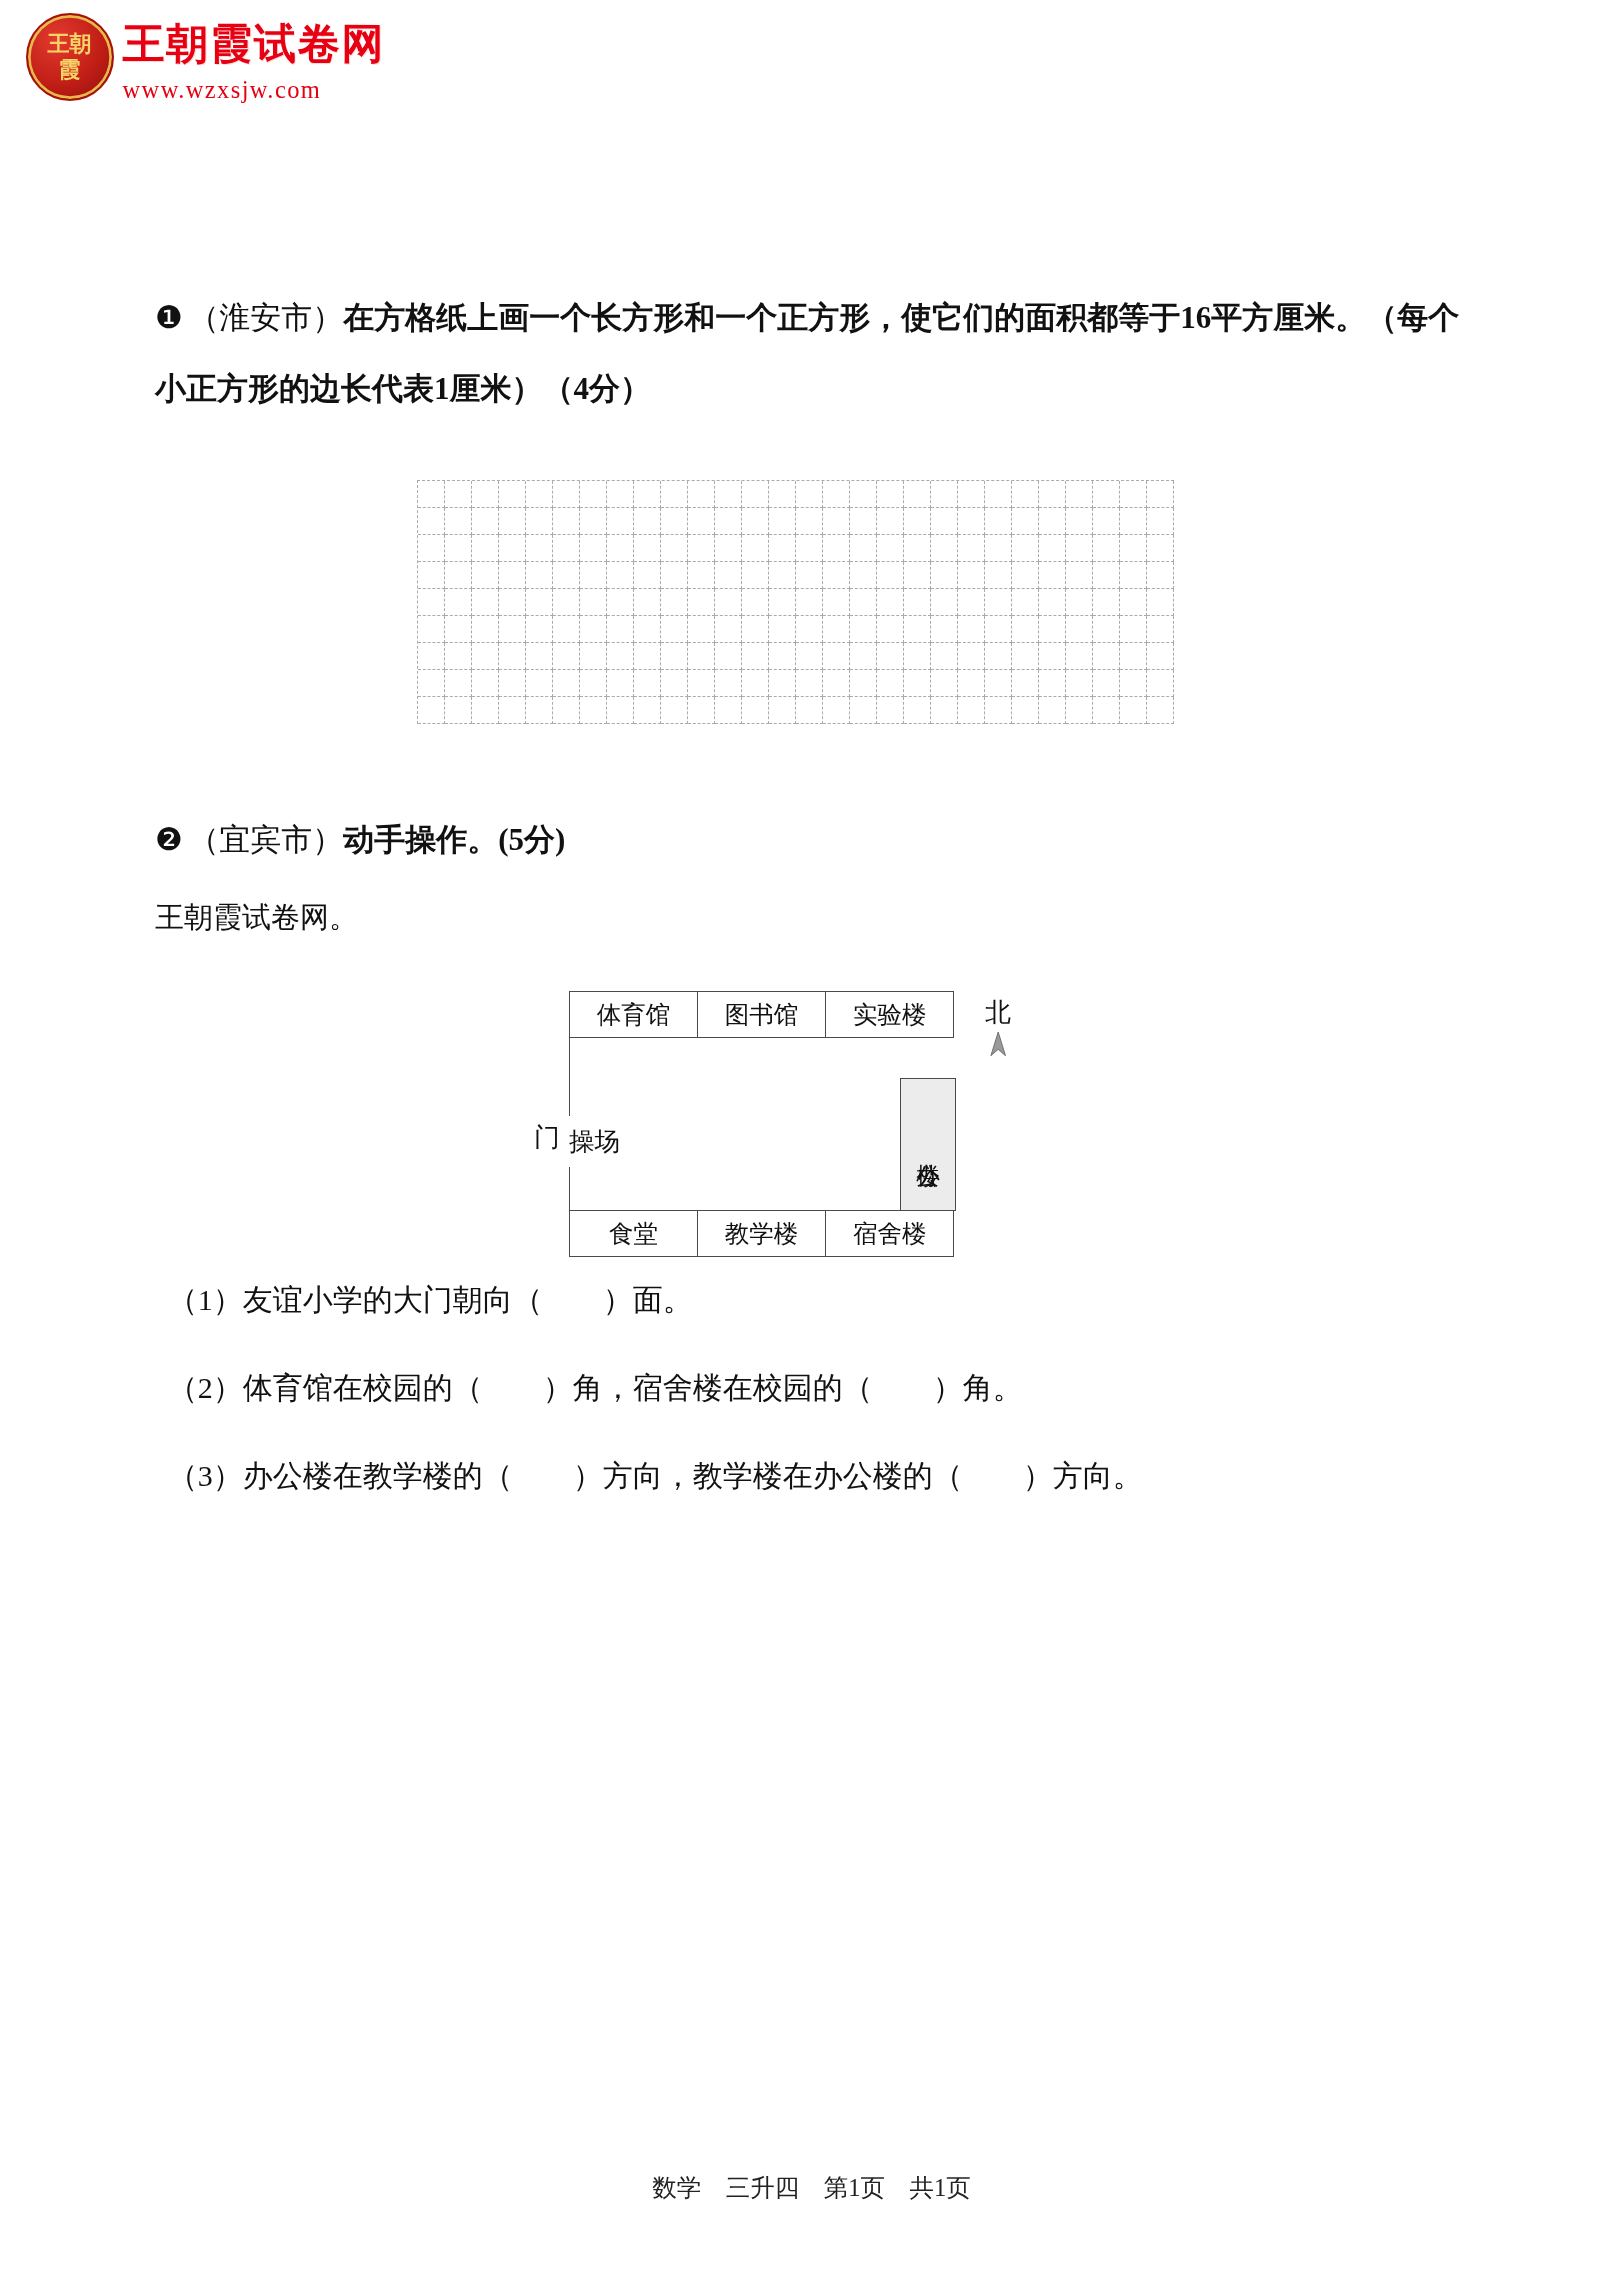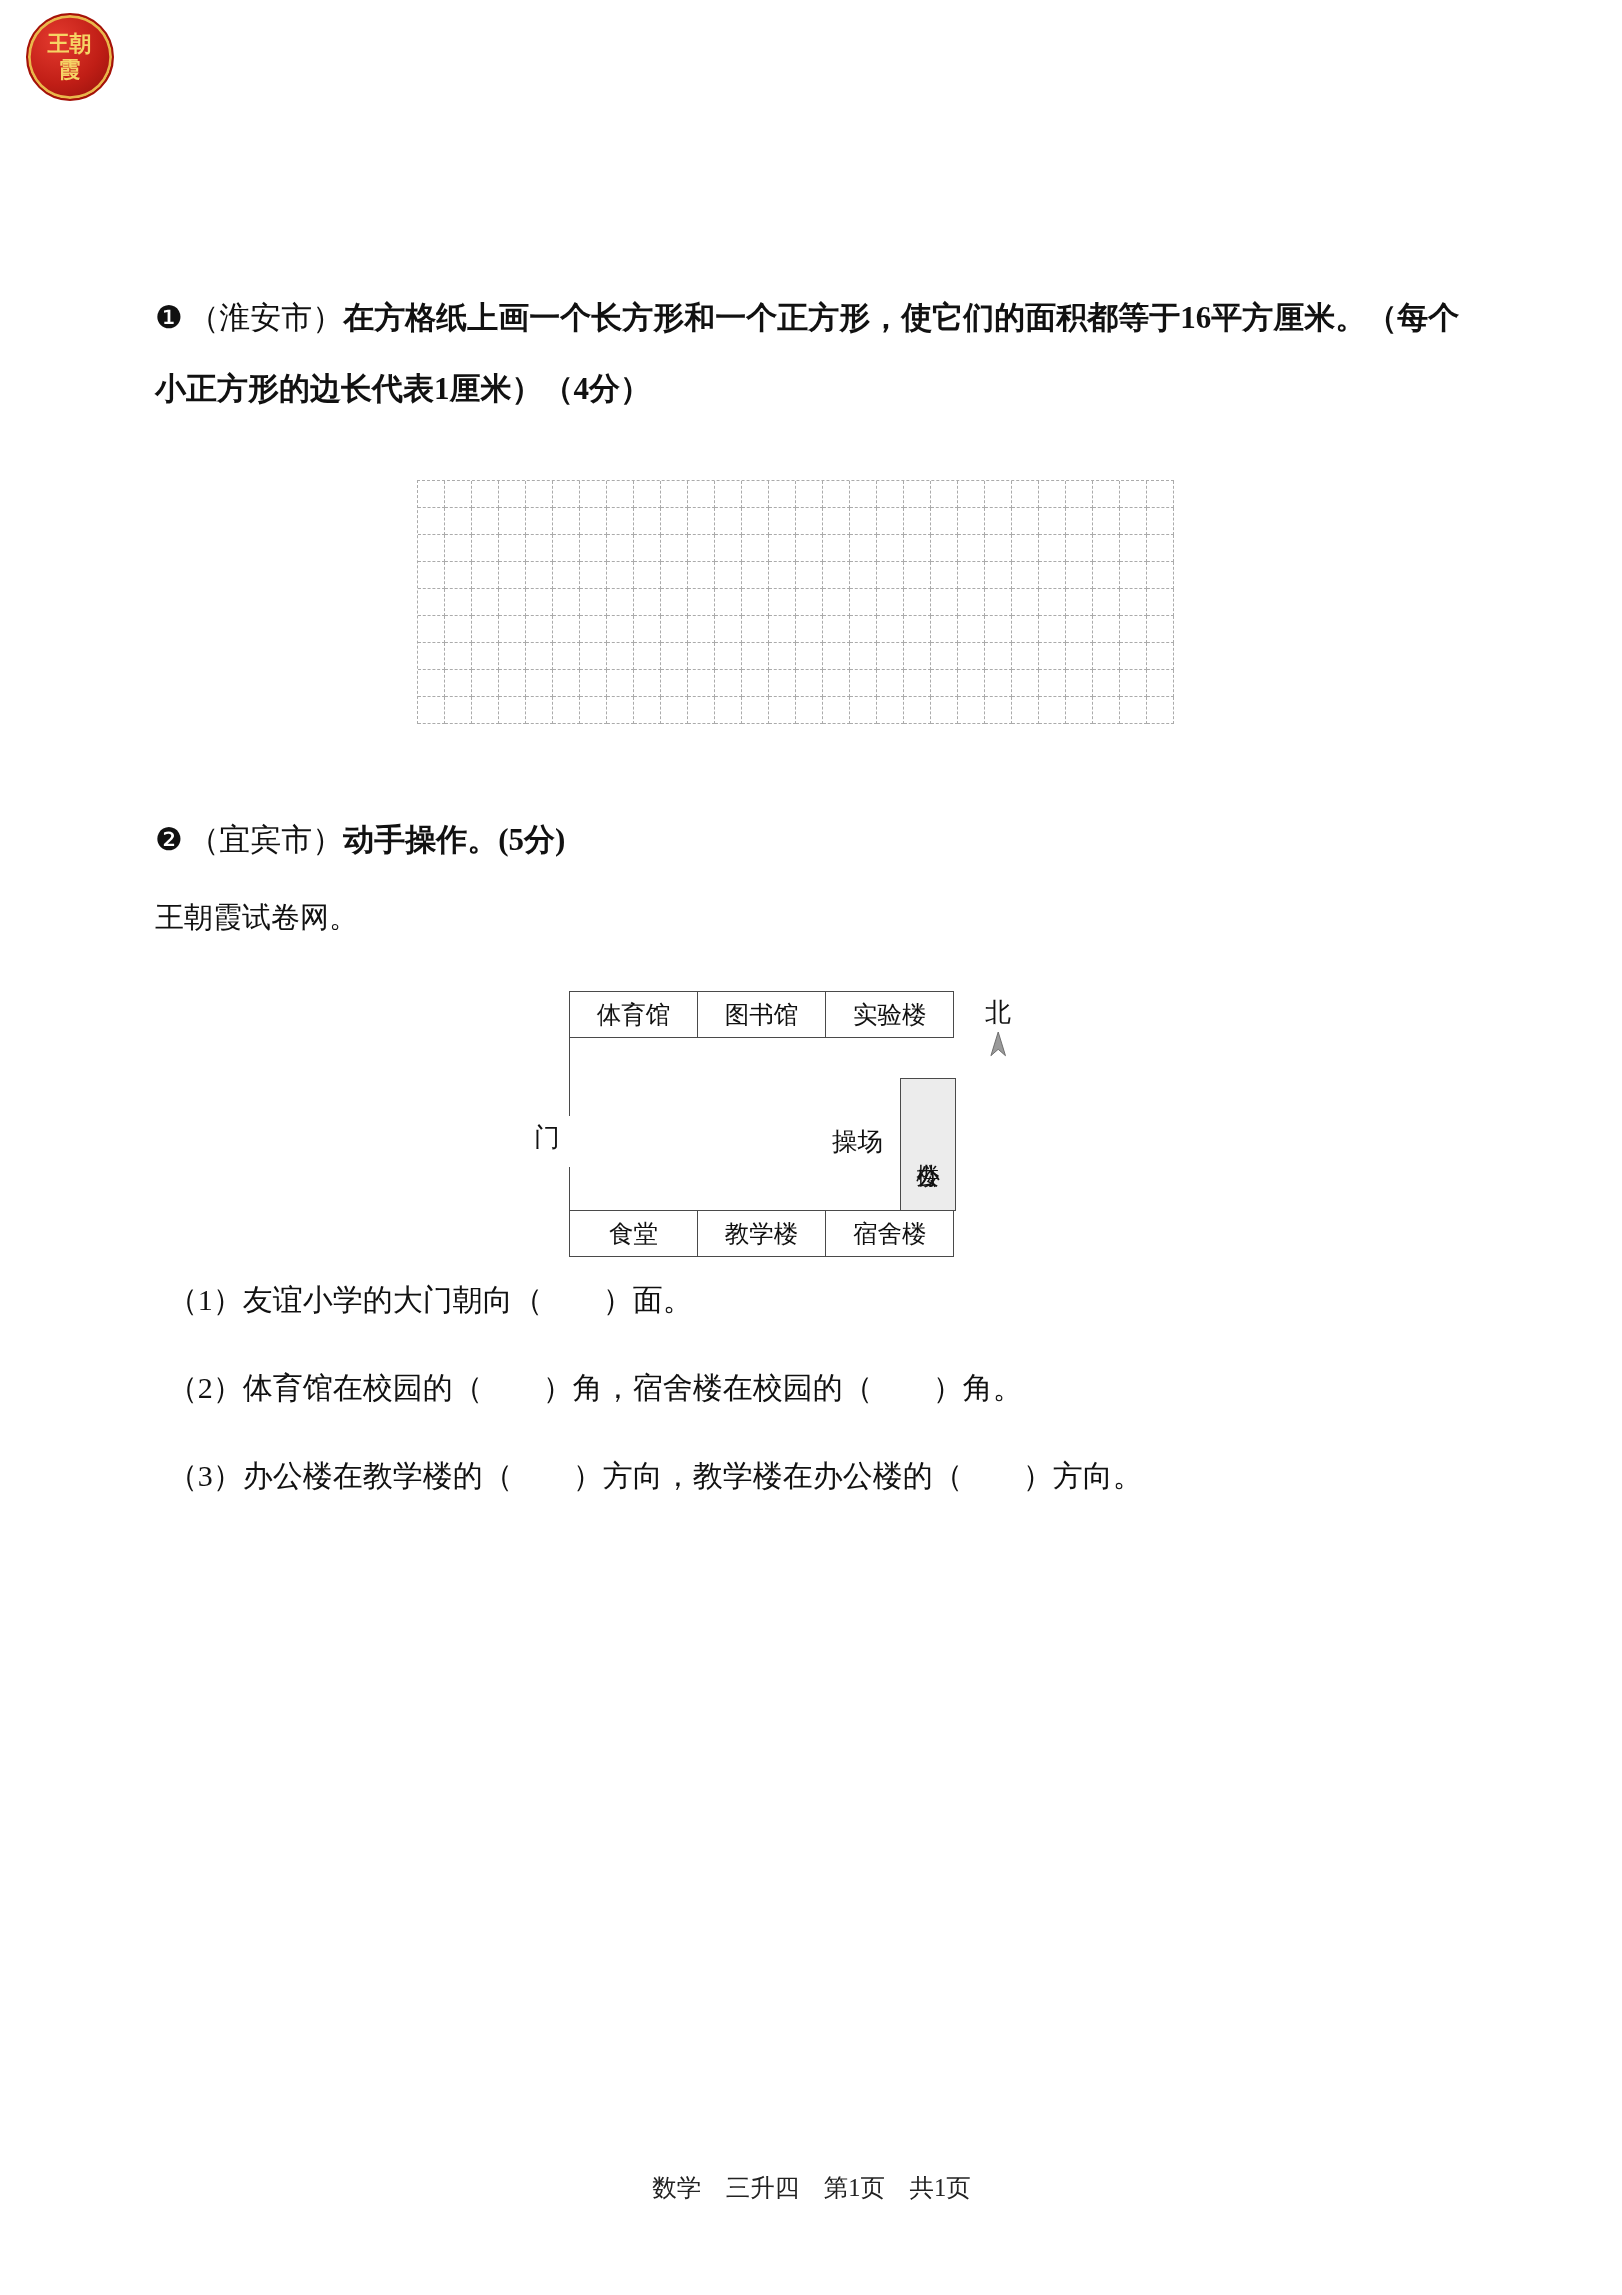--- a/index.html
+++ b/index.html
@@ -76,21 +76,21 @@
   .office-box {
     position: absolute; box-sizing: border-box;
     left: 331px; top: 87px; width: 56px; height: 133px;
     border: 0.9px solid #4a4a4a; background: #ececec;
     display: flex; align-items: center; justify-content: center;
     font-size: 23.6px; line-height: 1.2;
     writing-mode: vertical-rl; text-orientation: upright;
   }
   .playground-label {
     position: absolute; left: 0; right: 73px; top: 133px;
-    text-align: right; font-size: 25.5px;
+    text-align: left; font-size: 25.5px;
   }
   .gate-label { position: absolute; left: -35px; top: 129px; font-size: 26px; }
   .wall { position: absolute; left: 0; width: 0; border-left: 0.9px solid #4a4a4a; }
   .wall-a { top: 47px; height: 78px; }
   .wall-b { top: 176px; height: 43px; }
 
   .compass { position: absolute; left: 411px; top: 3.6px; width: 36px; text-align: center; }
   .compass-label { font-size: 26px; display: block; }
   .compass-arrow { display: block; margin: 1.8px auto 0 auto; }
 
@@ -103,20 +103,24 @@
     position: absolute; left: 0; right: 0; top: 2171px;
     text-align: center; font-size: 24.5px; color: #222;
   }
 </style>
 </head>
 <body>
 
 <div class="logo">
   <div class="seal">
     <div class="seal-text">王朝霞</div>
+  </div>
+  <div class="brand-block">
+    <div class="brand-name">王朝霞试卷网</div>
+    <div class="brand-url">www.wzxsjw.com</div>
   </div>
 </div>
 
 <div class="content">
 
 
   <div class="question">
     <span class="q-number">❶</span><span class="q-source">（淮安市）</span><span class="q-text">在方格纸上画一个长方形和一个正方形，使它们的面积都等于16平方厘米。（每个小正方形的边长代表1厘米）（4分）</span>
   </div>
 

